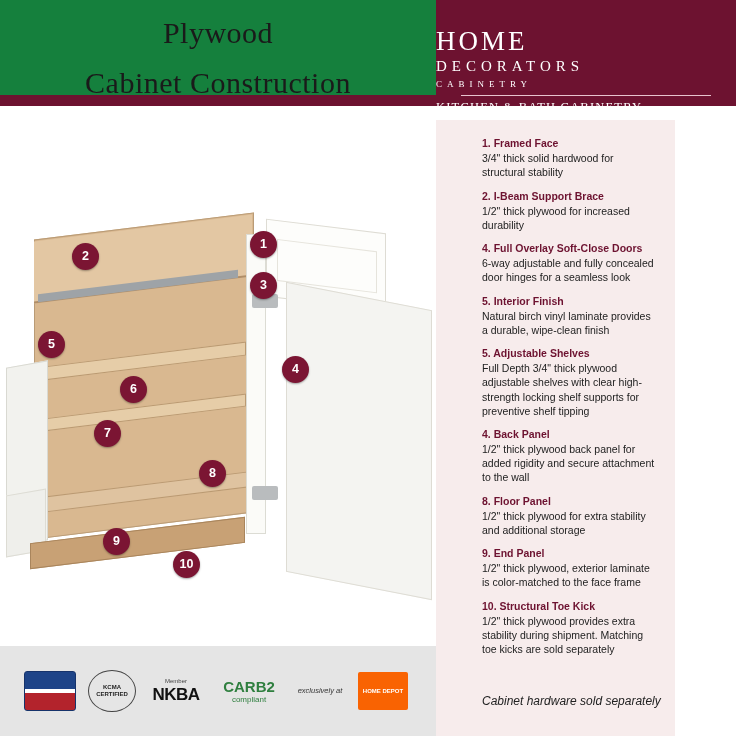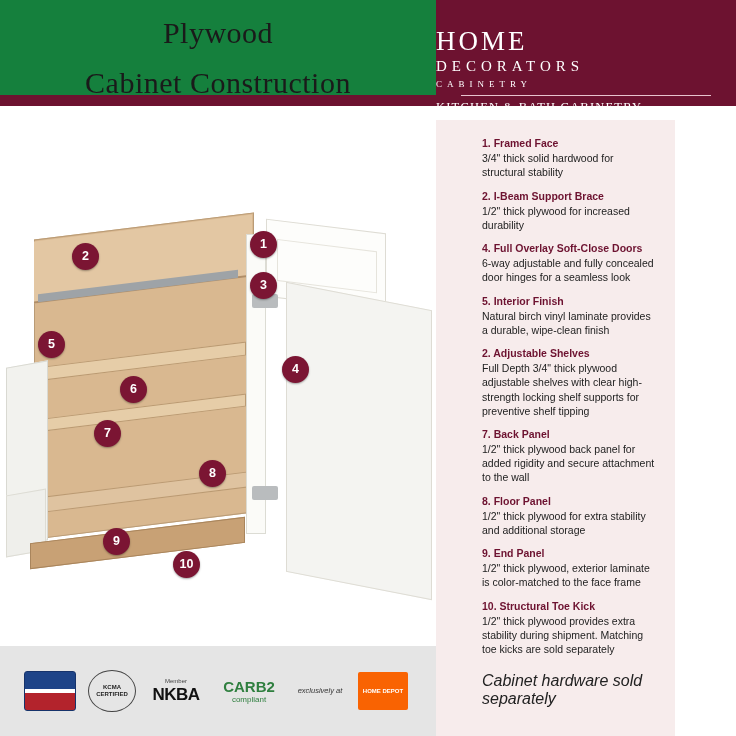--- a/index.html
+++ b/index.html
@@ -108,21 +108,21 @@
   }
   .spec-body {
     color: #222222;
     font-size: 10.5px;
     line-height: 1.35;
   }
   .spec-footnote {
     position: absolute;
     left: 46px;
     bottom: 42px;
-    font-size: 16px;
+    font-size: 12px;
     font-style: italic;
     color: #222222;
   }
 
   
   .illustration {
     position: absolute;
     left: 0; top: 106px;
     width: 436px; height: 540px;
     background: #ffffff;
@@ -389,25 +389,25 @@
     </div>
     <div class="spec-item">
       <div class="spec-head">4. Full Overlay Soft-Close Doors</div>
       <div class="spec-body">6-way adjustable and fully concealed door hinges for a seamless look</div>
     </div>
     <div class="spec-item">
       <div class="spec-head">5. Interior Finish</div>
       <div class="spec-body">Natural birch vinyl laminate provides a durable, wipe-clean finish</div>
     </div>
     <div class="spec-item">
-      <div class="spec-head">2. Adjustable Shelves</div>
+      <div class="spec-head">5. Adjustable Shelves</div>
       <div class="spec-body">Full Depth 3/4" thick plywood adjustable shelves with clear high-strength locking shelf supports for preventive shelf tipping</div>
     </div>
     <div class="spec-item">
-      <div class="spec-head">7. Back Panel</div>
+      <div class="spec-head">4. Back Panel</div>
       <div class="spec-body">1/2" thick plywood back panel for added rigidity and secure attachment to the wall</div>
     </div>
     <div class="spec-item">
       <div class="spec-head">8. Floor Panel</div>
       <div class="spec-body">1/2" thick plywood for extra stability and additional storage</div>
     </div>
     <div class="spec-item">
       <div class="spec-head">9. End Panel</div>
       <div class="spec-body">1/2" thick plywood, exterior laminate is color-matched to the face frame</div>
     </div>

